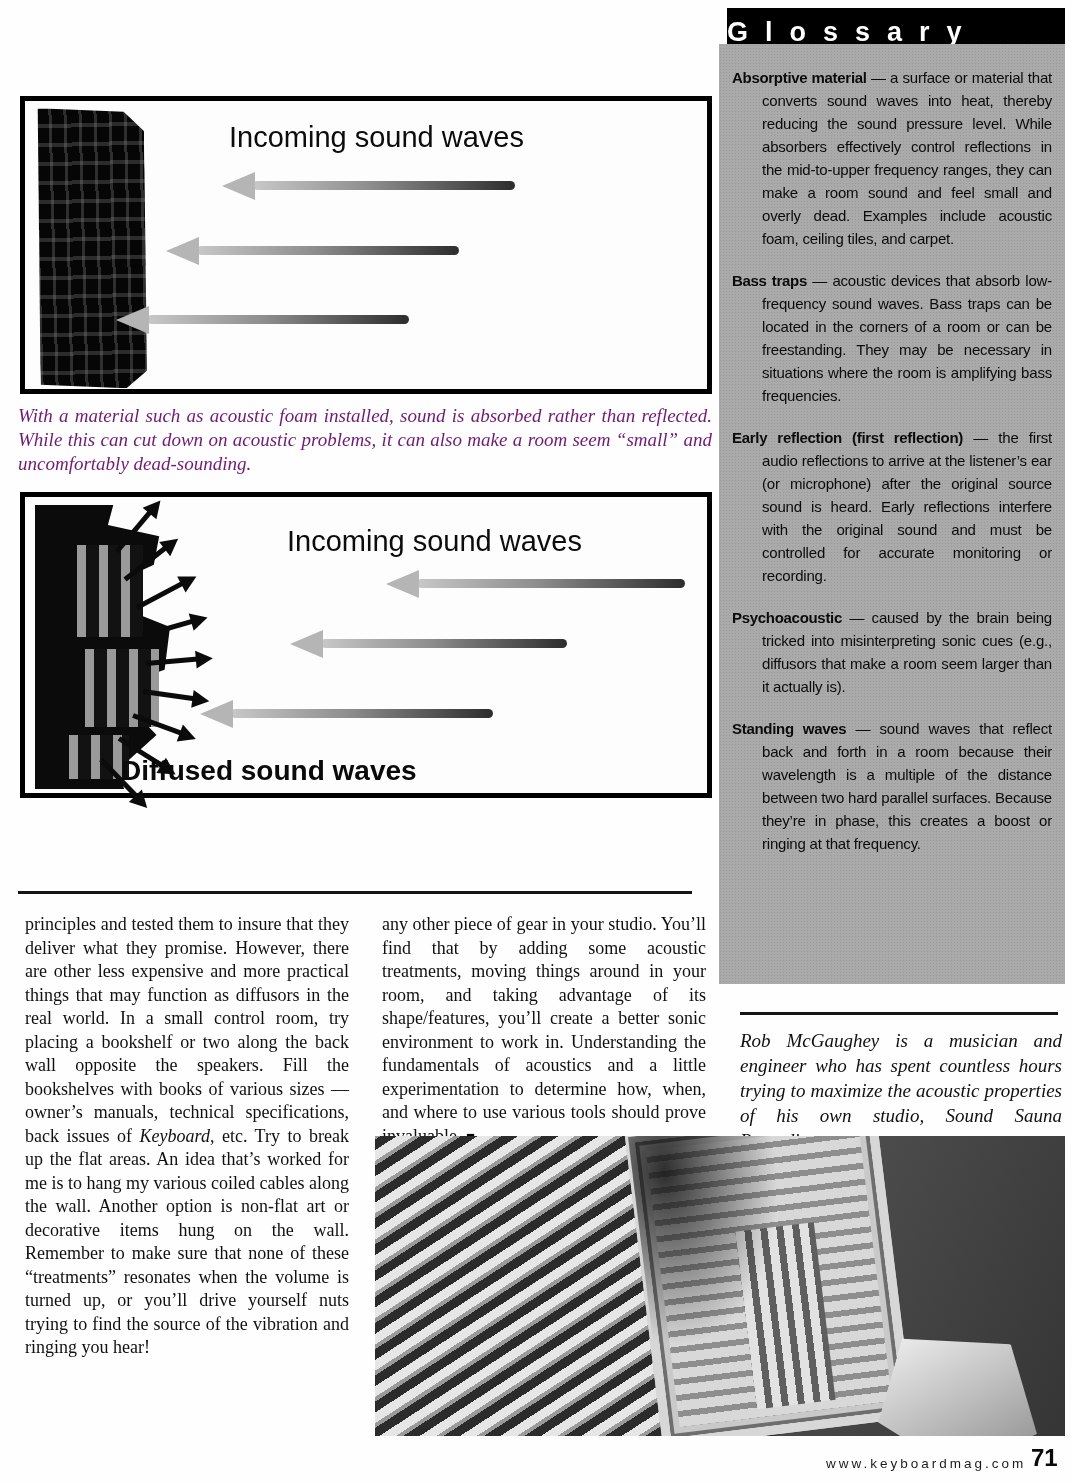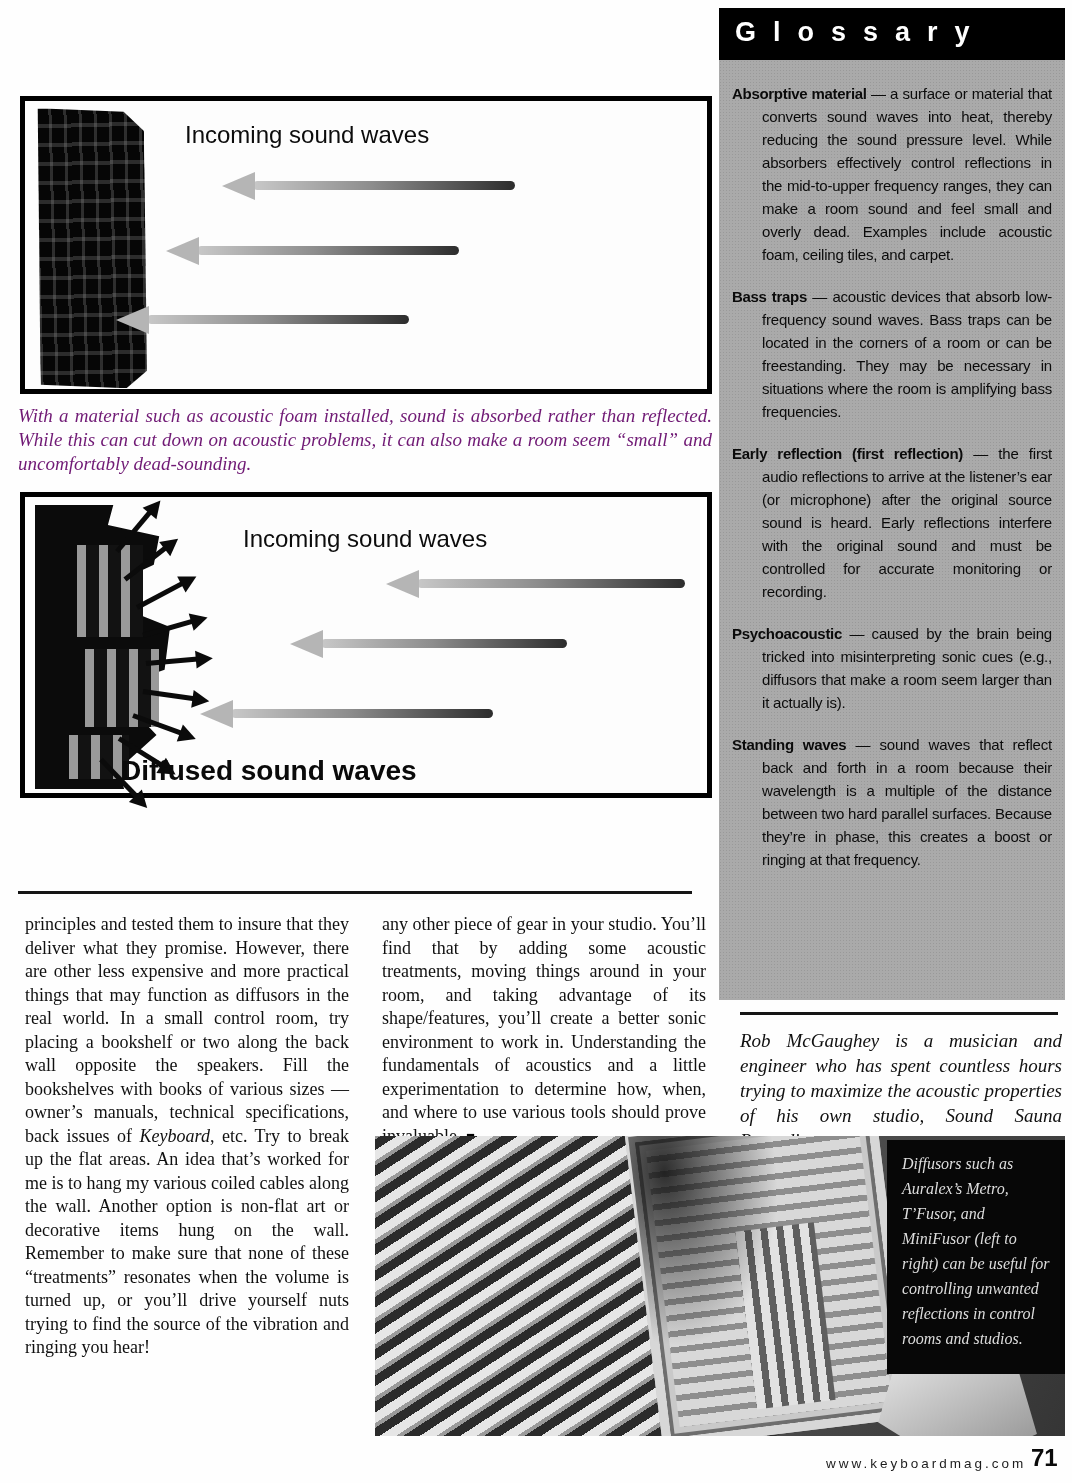--- a/index.html
+++ b/index.html
@@ -3,21 +3,21 @@
 <meta charset="utf-8">
 <style>
   html,body{margin:0;padding:0;background:#ffffff;}
   .page{position:relative;width:1072px;height:1483px;background:#fefefe;overflow:hidden;
         font-family:"Liberation Serif",serif;color:#101010;}
 
   
   .fig-box{position:absolute;left:20px;border:5px solid #000;box-sizing:border-box;background:#fdfdfd;}
   .fig1{top:96px;width:692px;height:298px;}
   .fig2{top:492px;width:692px;height:306px;}
-  .fig-title{position:absolute;font-family:"Liberation Sans",sans-serif;font-size:24px;color:#0c0c0c;white-space:nowrap;}
+  .fig-title{position:absolute;font-family:"Liberation Sans",sans-serif;font-size:29px;color:#0c0c0c;white-space:nowrap;margin-left:44px;}
   .fig1 .fig-title{left:160px;top:20px;}
   .fig2 .fig-title{left:218px;top:28px;}
   .fig-label{position:absolute;left:96px;top:258px;font-family:"Liberation Sans",sans-serif;
              font-weight:bold;font-size:28px;color:#0a0a0a;white-space:nowrap;}
 
   
   .foam-panel{position:absolute;left:12px;top:6px;width:110px;height:282px;
       background:repeating-linear-gradient(0deg,#060606 0 15px,#2c2c2c 15px 19px),
                  repeating-linear-gradient(90deg,rgba(150,150,150,.28) 0 3px,rgba(0,0,0,0) 3px 15px);
       background-blend-mode:lighten;
@@ -69,23 +69,23 @@
   .col-rule{position:absolute;left:18px;top:891px;width:674px;height:3px;background:#151515;}
   .col{position:absolute;top:906px;width:338px;font-size:18px;line-height:23.5px;text-align:justify;}
   .col1{left:18px;}
   .col2{left:375px;}
   .body-p{margin:7px;}
   .body-p.indent{margin-top:23px;text-indent:28px;}
   .endmark{font-style:normal;font-size:15px;letter-spacing:-2px;color:#000;}
 
   
   .glossary{position:absolute;left:719px;top:8px;width:346px;}
-  .g-header{height:52px;line-height:48px;background:#000;color:#fff;
+  .g-header{height:36px;line-height:48px;background:#000;color:#fff;
             font-family:"Liberation Sans",sans-serif;font-weight:bold;font-size:27px;
-            letter-spacing:17px;padding-left:16px;overflow:hidden;white-space:nowrap;}
+            letter-spacing:17px;padding-left:0;overflow:hidden;white-space:nowrap;margin-left:8px;}
   .g-body{background-color:#aaaaaa;
           background-image:radial-gradient(rgba(0,0,0,0.10) 1px,transparent 1px);
           background-size:3px 3px;
           height:940px;box-sizing:border-box;padding:22px 13px 10px 13px;
           font-family:"Liberation Sans",sans-serif;font-size:15px;line-height:23px;
           letter-spacing:-0.2px;color:#0b0b0b;overflow:hidden;}
   .g-entry{margin:0 0 19px 0;padding-left:30px;text-indent:-30px;text-align:justify;}
   .g-entry b{letter-spacing:-0.3px;}
 
   
@@ -179,19 +179,18 @@
   <p class="bio">Rob McGaughey is a musician and engineer who has spent countless hours trying to maximize the acoustic properties of his own studio, Sound Sauna Recording.</p>
 
   <figure class="photo">
     <div class="slat-panel"></div>
     <div class="square-panel">
       <div class="square-inner"></div>
       <div class="square-strips"></div>
       <div class="square-shadow"></div>
     </div>
     <div class="wedge"></div>
-    <figcaption class="photo-caption">Diffusors such as Auralex’s Metro, T’Fusor, and MiniFusor (left to right) can be useful for controlling unwanted reflections in control rooms and studios.</figcaption>
   </figure>
 
   <span class="footer-url">www.keyboardmag.com</span>
   <span class="page-num">71</span>
 
 </div>
 
 </body></html>

